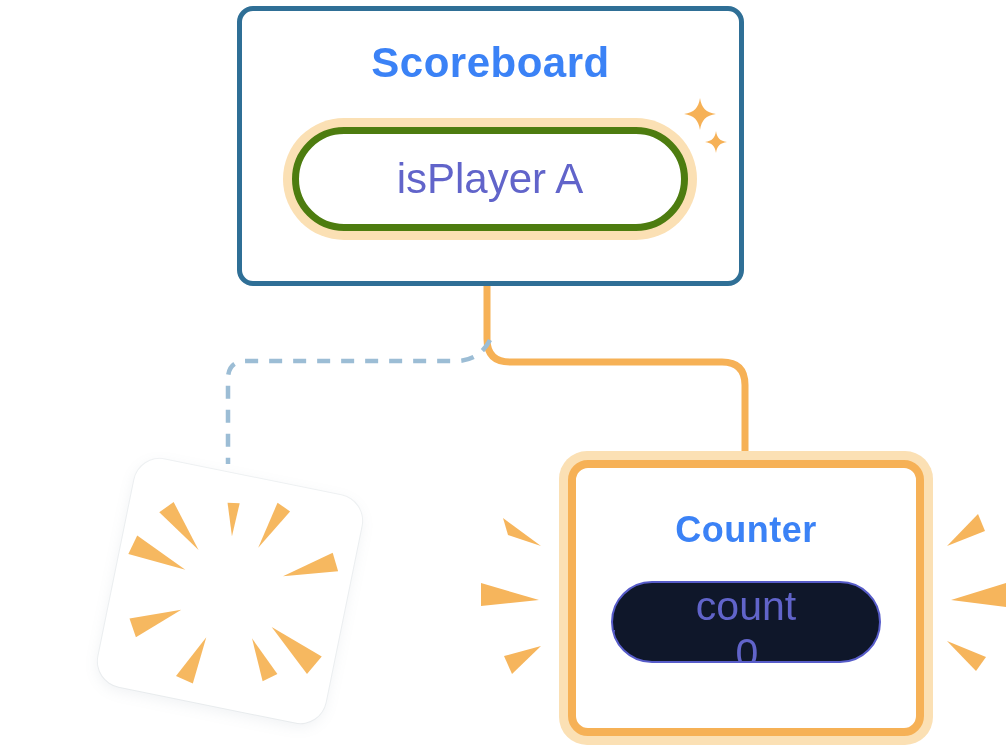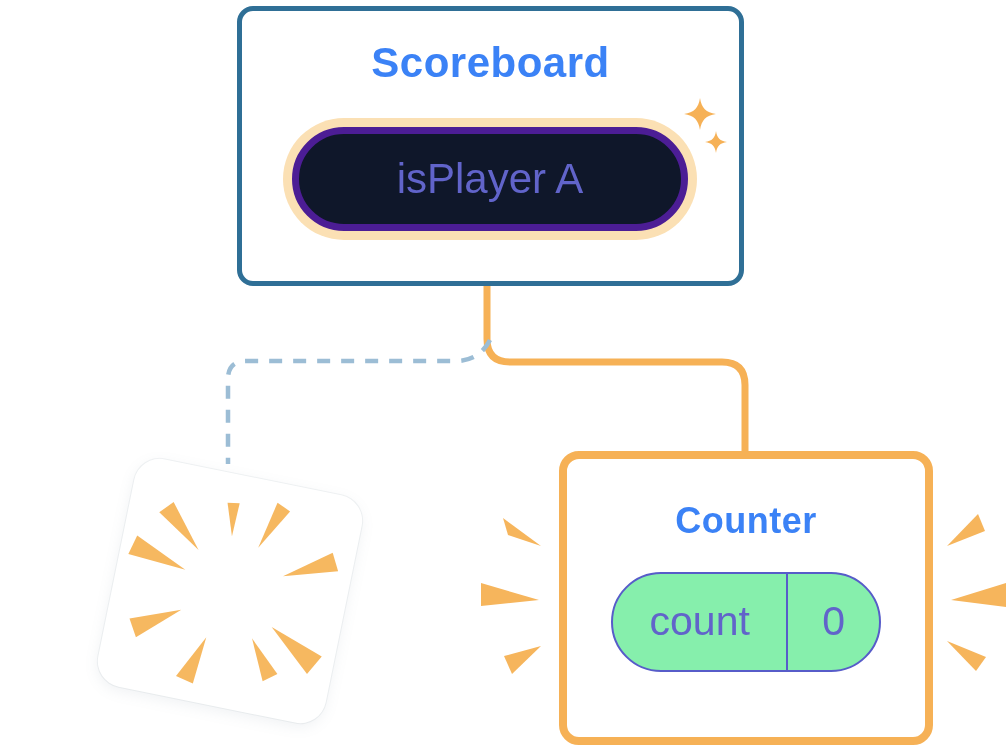--- a/index.html
+++ b/index.html
@@ -24,21 +24,21 @@
     text-align:center;font-weight:bold;color:#3b82f6;letter-spacing:0.5px;
   }
   .scoreboard-card .card-title{margin-top:31px;font-size:42px;line-height:1;}
 
   .pill-halo{
     position:absolute;left:41px;top:107px;width:414px;height:122px;
     box-sizing:border-box;background:#FBE0B4;border-radius:61px;padding:9px;
   }
   .pill-body{
     box-sizing:border-box;width:100%;height:100%;
-    border:7px solid #4c1d95;border-radius:52px;background:#0f172a;
+    border:7px solid #4d7c0f;border-radius:52px;background:#ffffff;
     display:flex;overflow:hidden;text-align:right;
   }
   .pill-key{
     flex:238 1 0;display:flex;align-items:center;justify-content:center;
     font-size:42px;color:#6164CA;white-space:nowrap;
   }
   .pill-value{
     flex:144 1 0;border-left:2px solid #F6B156;
     display:flex;align-items:center;justify-content:center;
     font-size:42px;font-weight:bold;color:#5558C9;white-space:nowrap;
@@ -51,32 +51,32 @@
     position:absolute;left:114px;top:475px;width:232px;height:232px;
     background:#ffffff;border-radius:26px;
     transform:rotate(11.5deg);
     box-shadow:0 0 0 1px rgba(130,145,160,0.10), 0 4px 14px rgba(110,125,145,0.10);
     z-index:1;
   }
 
   
   .counter-card{
     position:absolute;left:559px;top:451px;width:374px;height:294px;
-    box-sizing:border-box;background:#FBE0B4;border-radius:28px;
+    box-sizing:border-box;background:#FBE0B4;border-radius:28px;padding:9px;
     z-index:1;
   }
   .counter-inner{
     box-sizing:border-box;width:100%;height:100%;
     border:8px solid #F6B156;border-radius:20px;background:#ffffff;
   }
   .counter-card .card-title{margin-top:42px;font-size:36px;line-height:1.1;}
   .counter-pill{
-    box-sizing:border-box;width:270px;height:100px;margin:31px auto 0 auto;
-    border:2.5px solid #575CC9;border-radius:50px;background:#86efac;
-    display:flex;overflow:hidden;
+    box-sizing:border-box;width:270px;height:82px;margin:31px auto 0 auto;
+    border:2.5px solid #575CC9;border-radius:50px;background:#0f172a;
+    display:flex;overflow:hidden;flex-direction:column;
   }
   .counter-pill .pill-key{flex:176 1 0;font-size:41px;}
   .counter-pill .pill-value{
     flex:92 1 0;border-left:2px solid #575CC9;
     font-weight:normal;font-size:41px;color:#6164CA;
   }
 </style>
 </head>
 <body>
 

